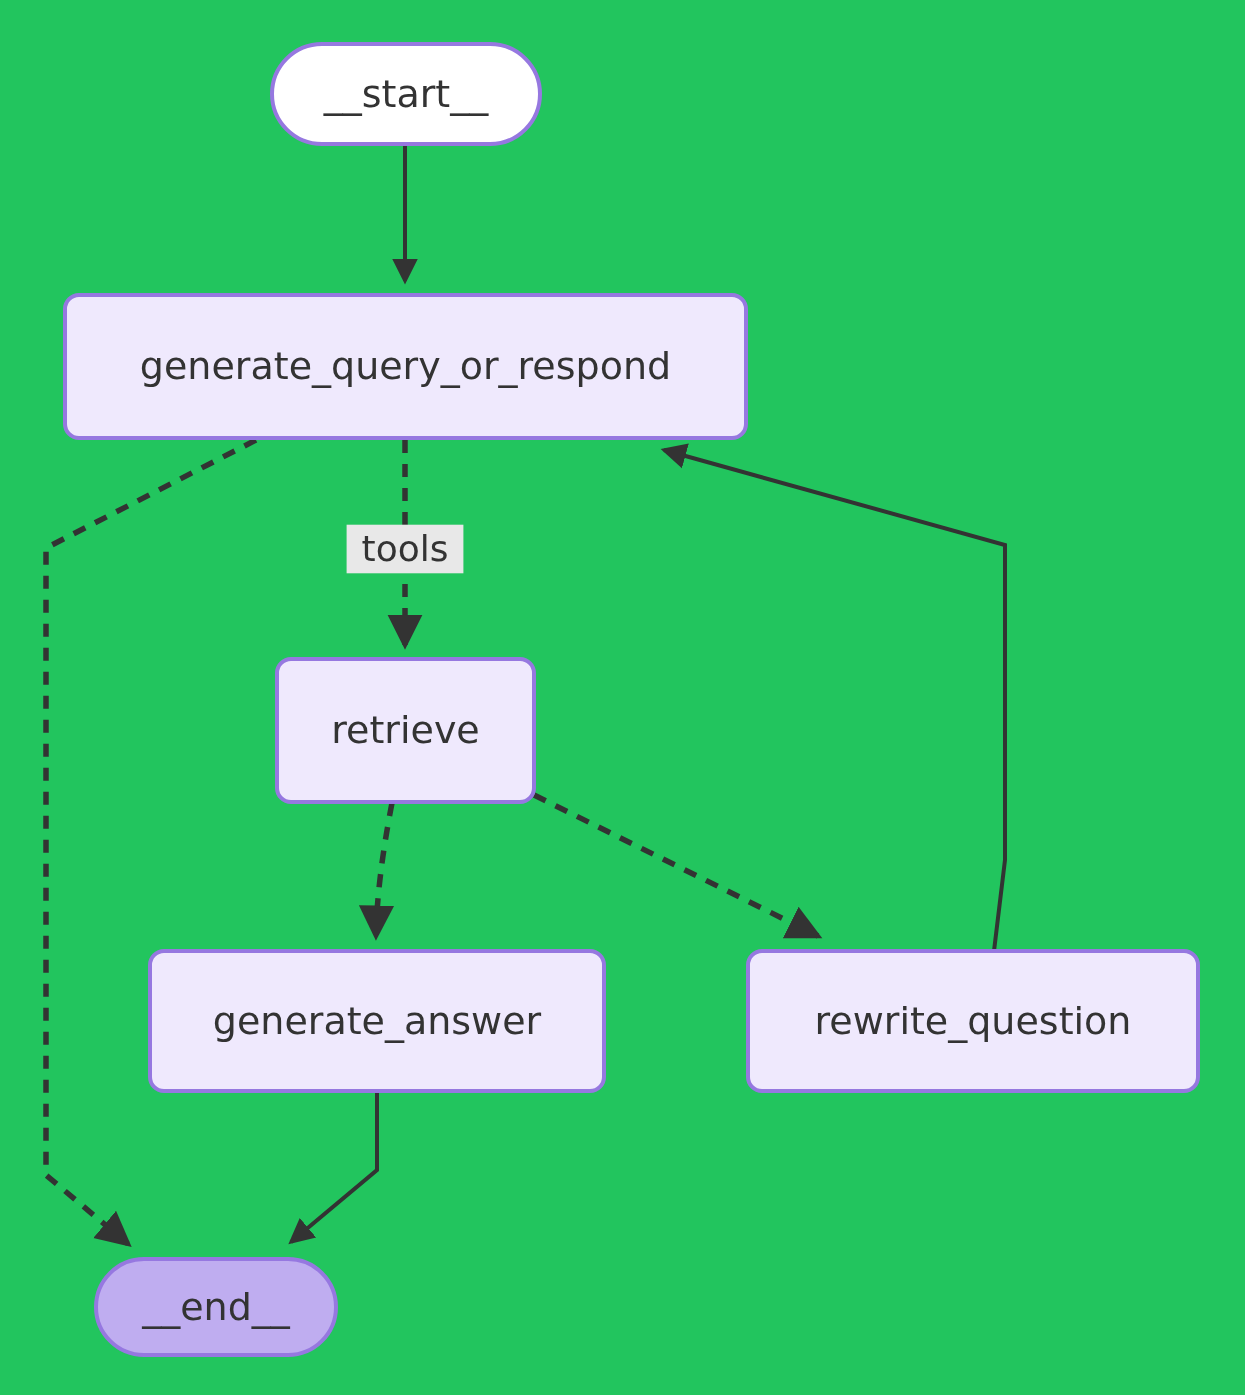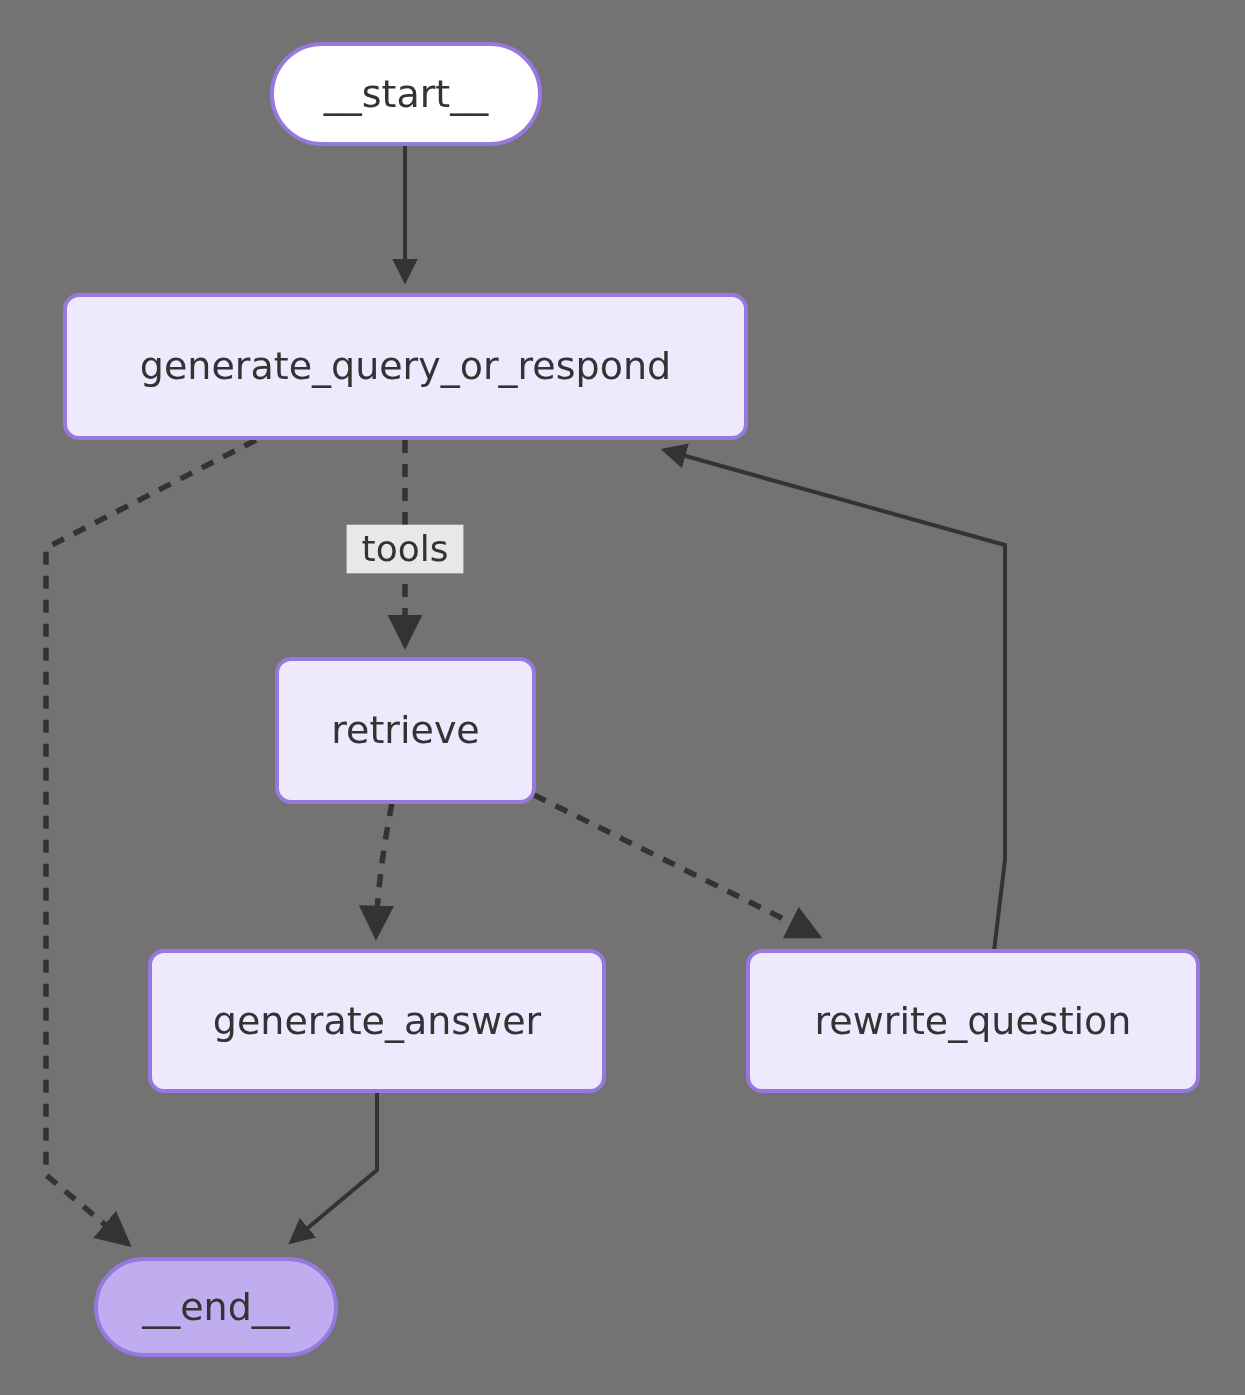--- a/index.html
+++ b/index.html
@@ -36,21 +36,21 @@
   .edge-label-text {
     font-family: "DejaVu Sans", "Liberation Sans", sans-serif;
     fill: #333333;
     text-anchor: middle;
     dominant-baseline: middle;
   }
 </style>
 </head>
 <body>
 
-<div id="graph-root" style="background: #737373; text-align: right;">
+<div id="graph-root" style="background: #22c55e; text-align: right;">
   <svg class="graph-canvas" viewBox="0 0 1245 1395" xmlns="http://www.w3.org/2000/svg">
     <defs>
       <marker id="arrow-solid" viewBox="0 0 12 12" refX="9.5" refY="6" markerWidth="7" markerHeight="7" orient="auto-start-reverse">
         <path d="M 0 0.5 L 11 6 L 0 11.5 z" fill="#333333"></path>
       </marker>
       <marker id="arrow-dotted" viewBox="0 0 12 12" refX="9.5" refY="6" markerWidth="7" markerHeight="7" orient="auto-start-reverse">
         <path d="M 0 0.5 L 11 6 L 0 11.5 z" fill="#333333"></path>
       </marker>
     </defs>
 

